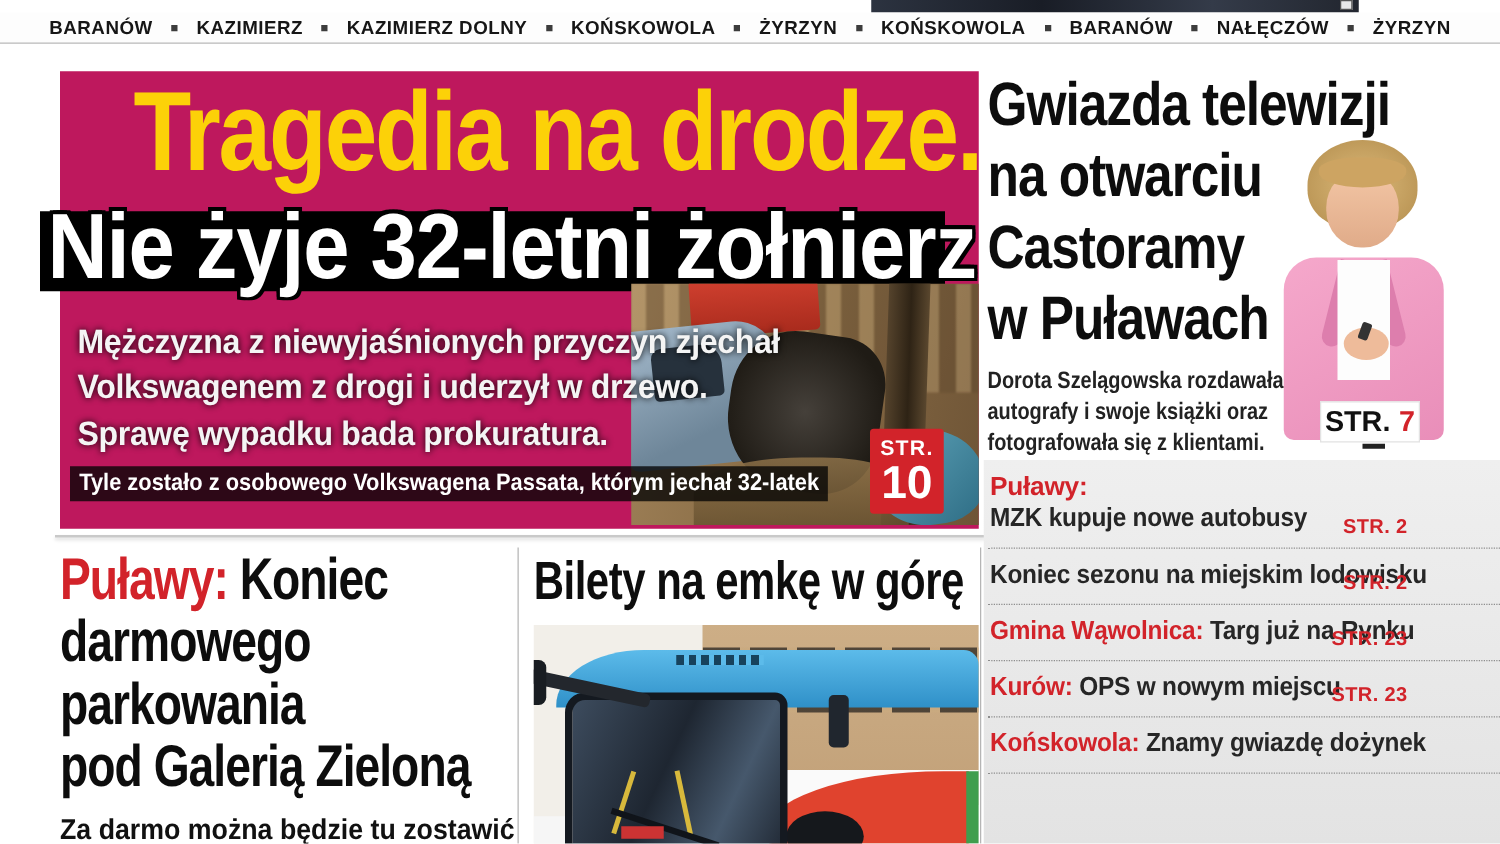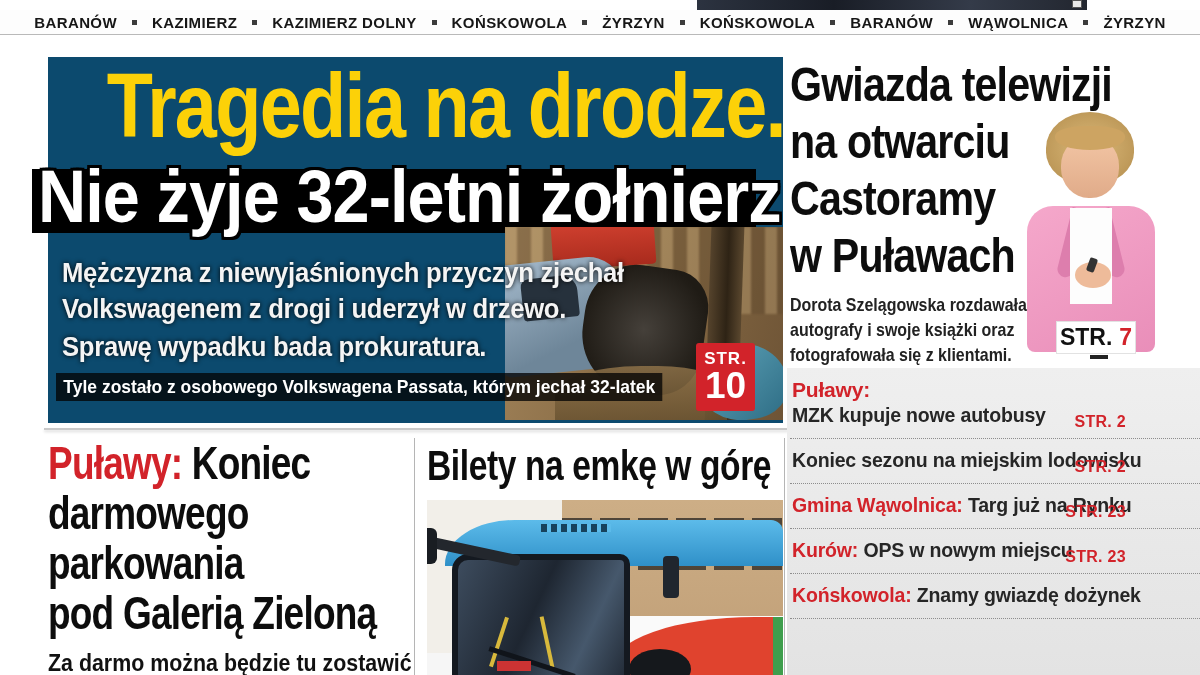--- a/index.html
+++ b/index.html
@@ -14,21 +14,21 @@
     background:linear-gradient(90deg,#2c3340,#191d26 35%,#343b49 70%,#22262f); }
   .mast-icon { position:absolute; left:1072px; top:0; width:10px; height:8px;
     background:#e8e8e8; border:1px solid #555; }
   
   .nav { position:absolute; left:0; top:10px; width:1200px; height:25px;
     display:flex; align-items:center; justify-content:center; gap:15px;
     border-bottom:1px solid #b9b9b9; background:#fdfdfd; }
   .nav-item { font-size:15px; font-weight:700; color:#161616; letter-spacing:.4px; white-space:nowrap; }
   .nav-sep { width:5px; height:5px; background:#3c3c3c; flex:0 0 auto; }
   
-  .story-box { position:absolute; left:48px; top:57px; width:735px; height:366px; background:#0c4a6e; }
+  .story-box { position:absolute; left:48px; top:57px; width:735px; height:366px; background:#be185d; }
   .hl-top { position:absolute; left:0; top:-2px; width:735px; text-align:center;
     font-size:90px; font-weight:700; letter-spacing:-2px; color:#fcd108;
     transform:scaleX(.84); transform-origin:center top; white-space:nowrap; }
   .hl-sub-band { position:absolute; left:-16px; top:112px; width:724px; height:64px; background:#000; }
   .hl-sub { position:absolute; left:-10px; top:100px; font-size:74px; line-height:80px;
     font-weight:700; letter-spacing:-1px; color:#fff; white-space:nowrap;
     transform:scaleX(.9); transform-origin:left top;
     text-shadow:-3px -3px 0 #000,3px -3px 0 #000,-3px 3px 0 #000,3px 3px 0 #000,
                 -3px 0 0 #000,3px 0 0 #000,0 -3px 0 #000,0 3px 0 #000; }
   .lead { position:absolute; left:14px; color:#f4f4f4; font-weight:700; font-size:27px;
@@ -162,21 +162,21 @@
       <span class="nav-item">KAZIMIERZ DOLNY</span>
       <span class="nav-sep"></span>
       <span class="nav-item">KOŃSKOWOLA</span>
       <span class="nav-sep"></span>
       <span class="nav-item">ŻYRZYN</span>
       <span class="nav-sep"></span>
       <span class="nav-item">KOŃSKOWOLA</span>
       <span class="nav-sep"></span>
       <span class="nav-item">BARANÓW</span>
       <span class="nav-sep"></span>
-      <span class="nav-item">WĄWOLNICA</span>
+      <span class="nav-item">NAŁĘCZÓW</span>
       <span class="nav-sep"></span>
       <span class="nav-item">ŻYRZYN</span>
     </nav>
 
   <section class="story-box">
     <div class="crash">
       <div class="trees"></div>
         <div class="trunk"></div>
         <div class="roofpart"></div>
       <div class="carbody"></div>

